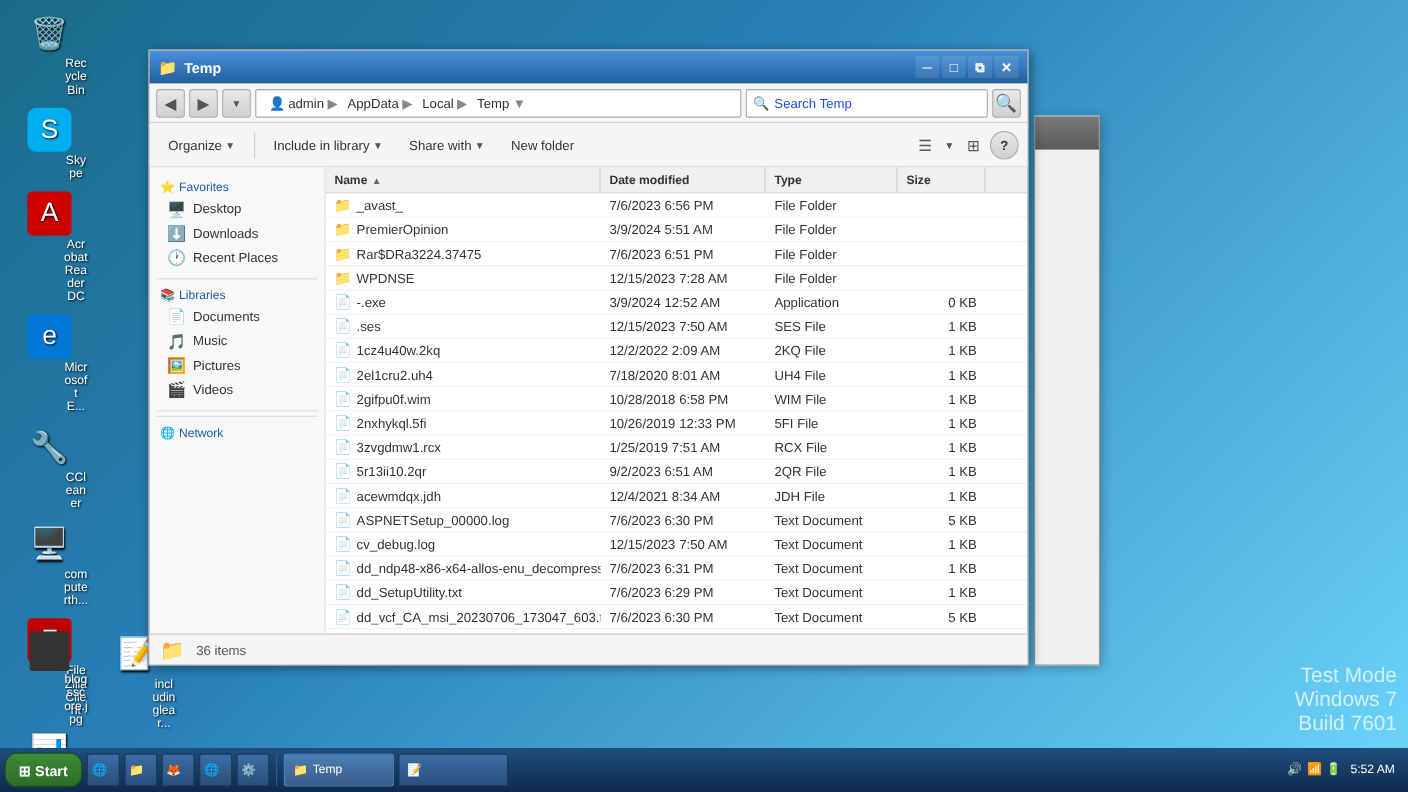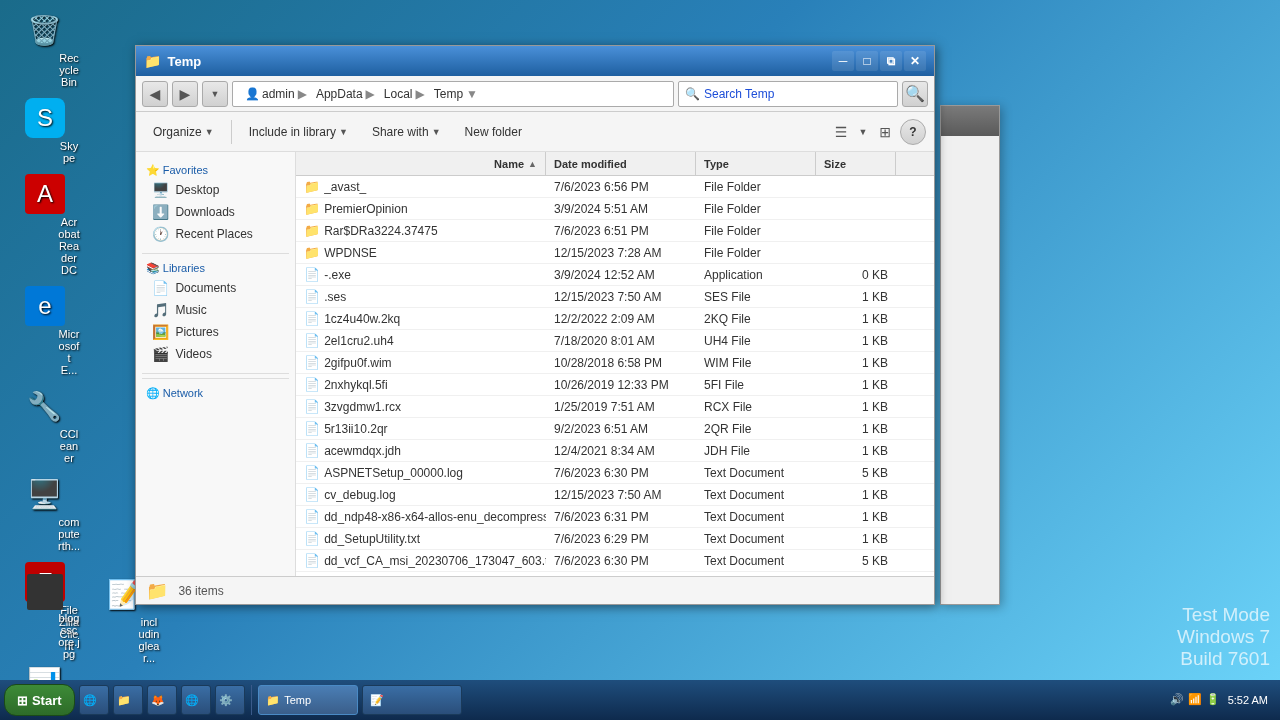--- a/index.html
+++ b/index.html
@@ -344,21 +344,21 @@
       color: #333;
       font-weight: bold;
       cursor: pointer;
       border-right: 1px solid #ccc;
       height: 100%;
       display: flex;
       align-items: center;
       gap: 4px;
       user-select: none;
     }
-    .col-name { width: 250px; justify-content: flex-end; }
+    .col-name { width: 250px; }
     .col-date { width: 150px; }
     .col-type { width: 120px; }
     .col-size { width: 80px; }
     .col-sort-icon { font-size: 9px; color: #666; }
 
     
     .file-list {
       flex: 1;
       overflow-y: auto;
       background: white;

